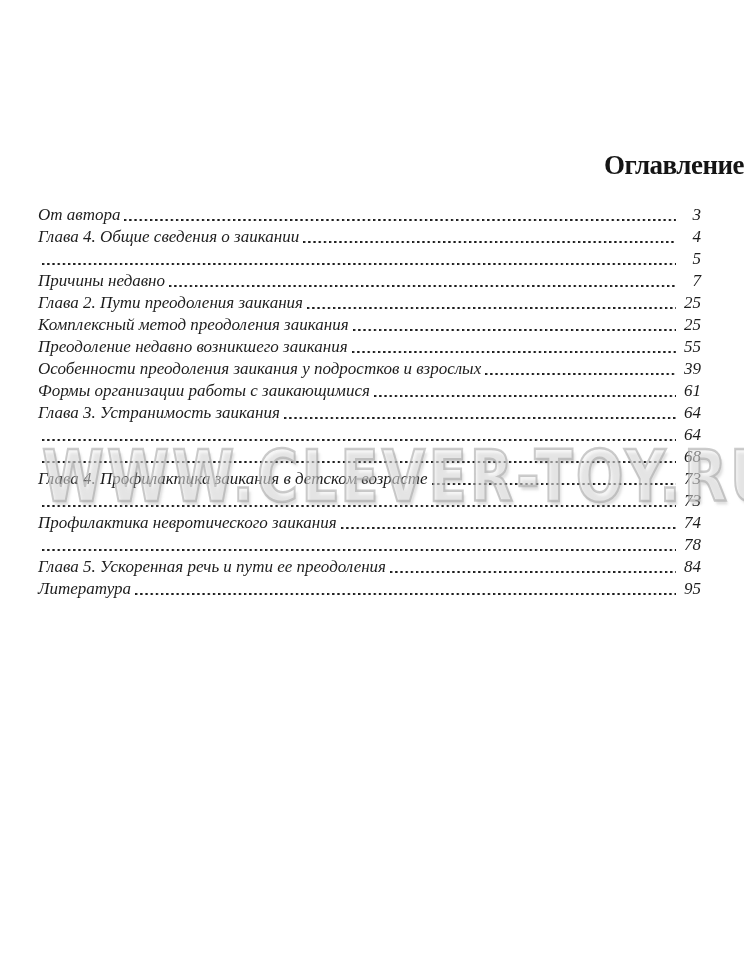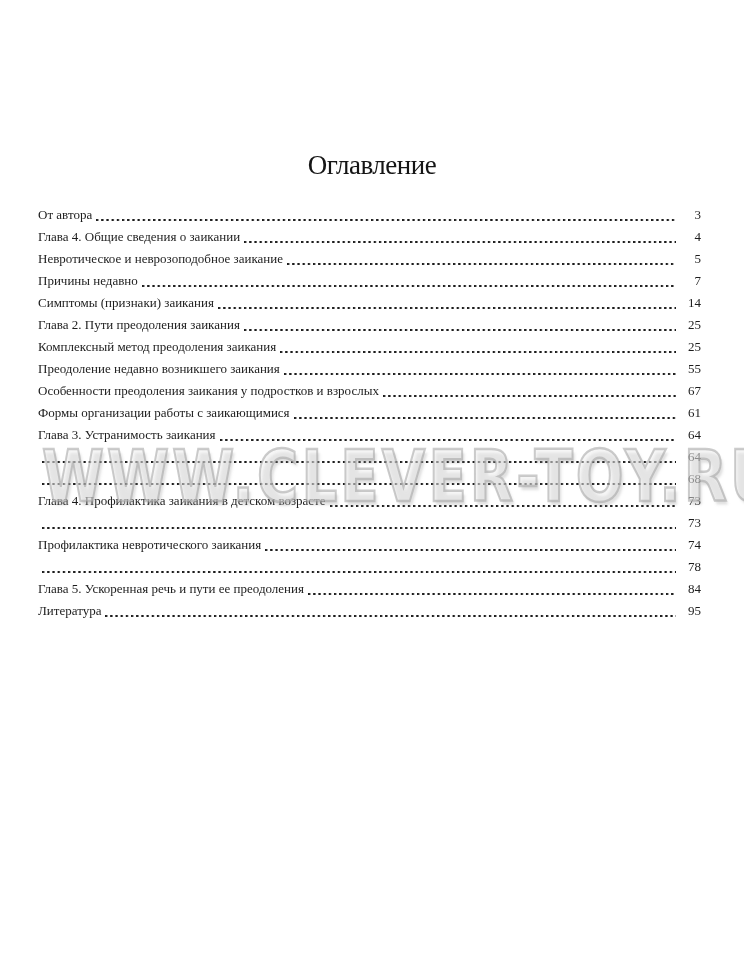--- a/index.html
+++ b/index.html
@@ -15,38 +15,39 @@
     overflow: hidden;
     font-family: "Liberation Serif", "DejaVu Serif", serif;
     color: #1c1c1c;
   }
   .title {
     position: absolute;
     top: 150px;
     left: 0;
     width: 100%;
     margin: 0;
-    text-align: center;
+    text-align: right;
     font-family: "Liberation Serif", "DejaVu Serif", serif;
     font-size: 27px;
-    font-weight: normal;
+    font-weight: bold;
     letter-spacing: -0.5px;
     color: #151515;
   }
   .toc {
     position: absolute;
     top: 204px;
     left: 38px;
     width: 663px;
   }
   .toc-row {
     display: flex;
     align-items: flex-end;
     height: 22px;
-    font-size: 13px;
+    font-size: 17px;
+    font-style: italic;
   }
   .toc-label {
     white-space: nowrap;
     line-height: 22px;
     flex: 0 0 auto;
   }
   .toc-leader {
     flex: 1 1 auto;
     height: 4px;
     margin: 0 5px 4px 4px;
@@ -94,36 +95,30 @@
     <span class="toc-page">3</span>
   </div>
 
   <div class="toc-row">
     <span class="toc-label">Глава 4. Общие сведения о заикании</span>
     <span class="toc-leader"></span>
     <span class="toc-page">4</span>
   </div>
 
   <div class="toc-row">
-    <span class="toc-label">Невротическое и неврозоподобное заикание</span>
     <span class="toc-leader"></span>
     <span class="toc-page">5</span>
   </div>
 
   <div class="toc-row">
     <span class="toc-label">Причины недавно</span>
     <span class="toc-leader"></span>
     <span class="toc-page">7</span>
   </div>
 
-  <div class="toc-row">
-    <span class="toc-label">Симптомы (признаки) заикания</span>
-    <span class="toc-leader"></span>
-    <span class="toc-page">14</span>
-  </div>
 
   <div class="toc-row">
     <span class="toc-label">Глава 2. Пути преодоления заикания</span>
     <span class="toc-leader"></span>
     <span class="toc-page">25</span>
   </div>
 
   <div class="toc-row">
     <span class="toc-label">Комплексный метод преодоления заикания</span>
     <span class="toc-leader"></span>
@@ -132,21 +127,21 @@
 
   <div class="toc-row">
     <span class="toc-label">Преодоление недавно возникшего заикания</span>
     <span class="toc-leader"></span>
     <span class="toc-page">55</span>
   </div>
 
   <div class="toc-row">
     <span class="toc-label">Особенности преодоления заикания у подростков и взрослых</span>
     <span class="toc-leader"></span>
-    <span class="toc-page">67</span>
+    <span class="toc-page">39</span>
   </div>
 
   <div class="toc-row">
     <span class="toc-label">Формы организации работы с заикающимися</span>
     <span class="toc-leader"></span>
     <span class="toc-page">61</span>
   </div>
 
   <div class="toc-row">
     <span class="toc-label">Глава 3. Устранимость заикания</span>

